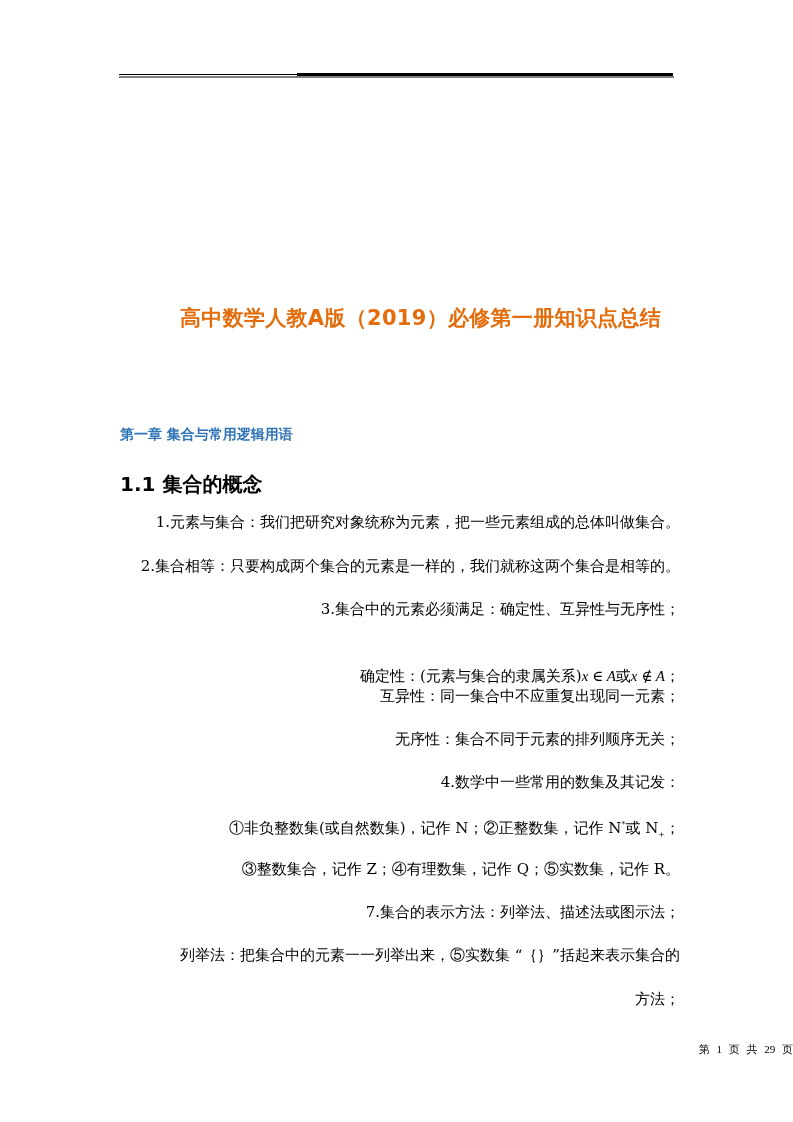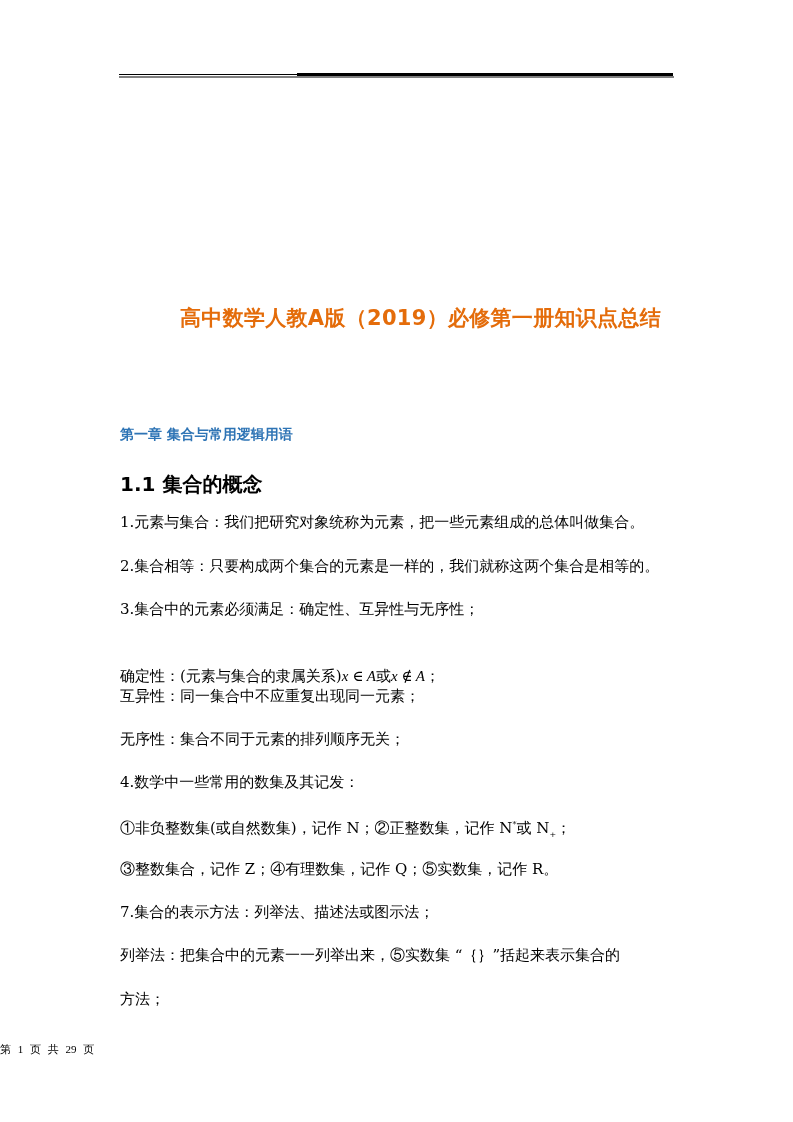--- a/index.html
+++ b/index.html
@@ -78,39 +78,40 @@
       color: #000;
     }
     .para {
       position: absolute;
       left: 120px;
       width: 560px;
       font-size: 15px;
       line-height: 20px;
       white-space: nowrap;
       color: #000;
+      text-align: right;
     }
     .math {
       font-family: "Liberation Serif", "DejaVu Serif", serif;
       font-style: italic;
     }
     .sup {
       font-size: 8px;
       vertical-align: super;
     }
     .sub {
       font-size: 8px;
       vertical-align: sub;
     }
     .footer {
       position: absolute;
       left: 0;
       width: 793px;
       top: 1042px;
-      text-align: left;
+      text-align: right;
       font-family: "Liberation Serif", "DejaVu Serif", serif;
       font-size: 11px;
       color: #000;
       word-spacing: 4px;
     }
   </style>
 </head>
 <body>
 
 <div class="header-rule">

